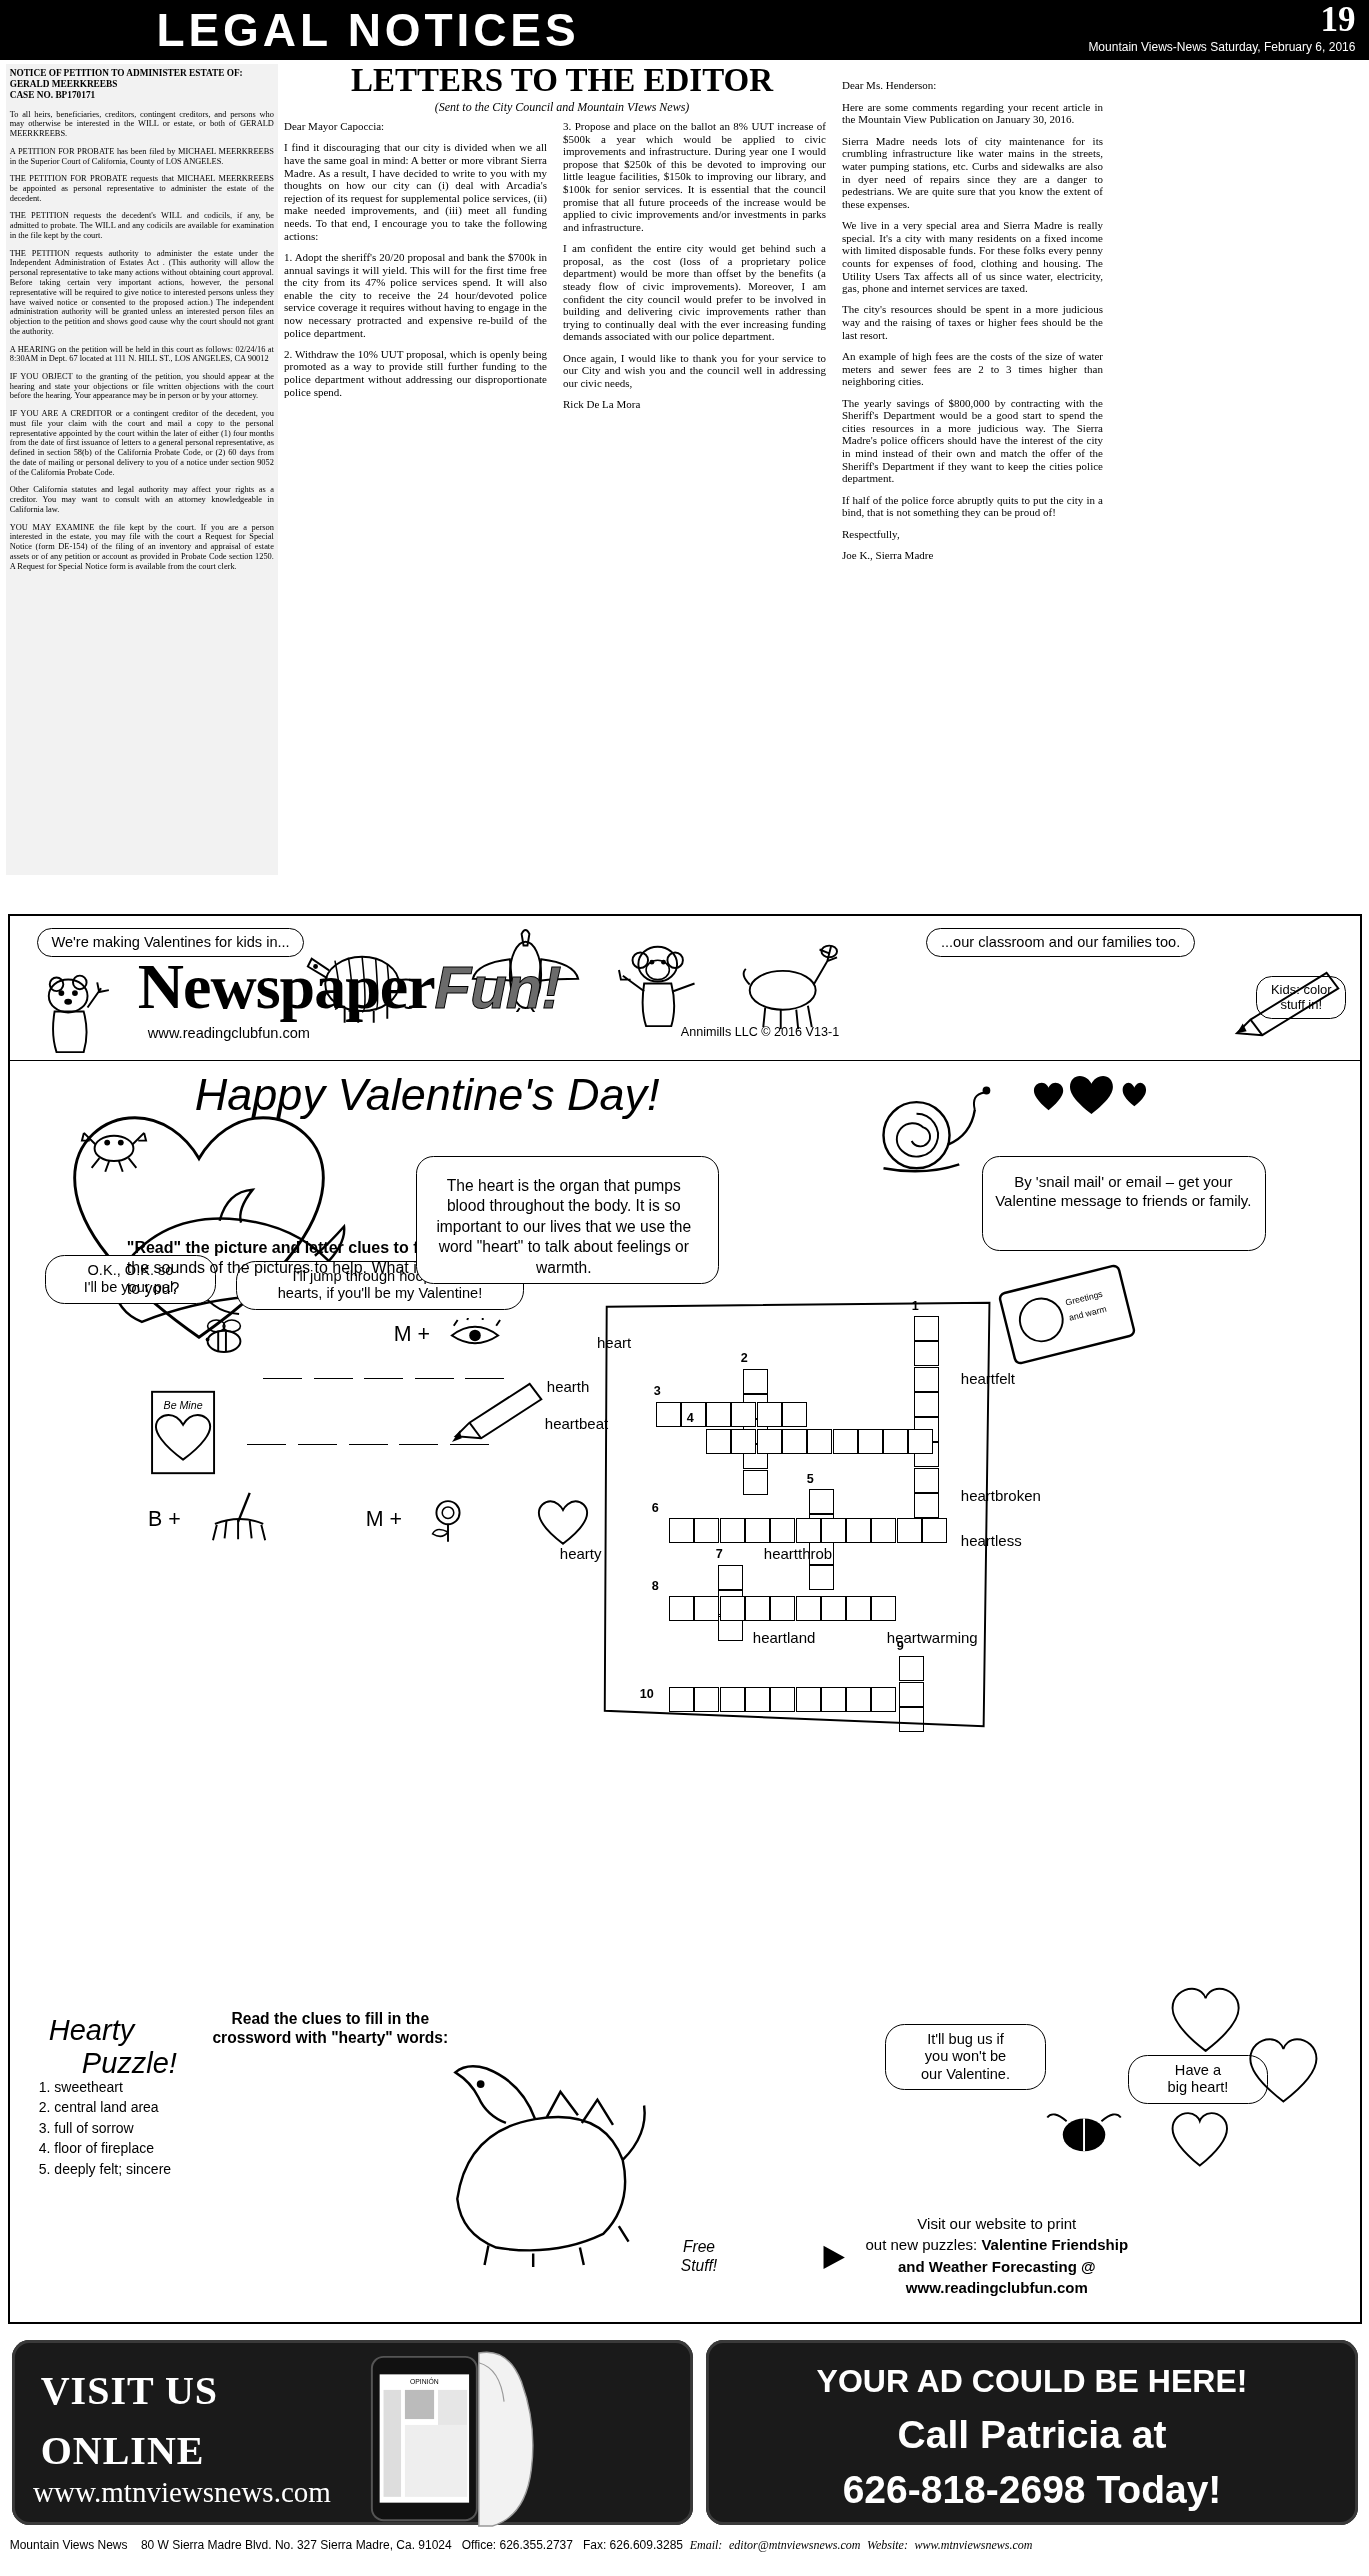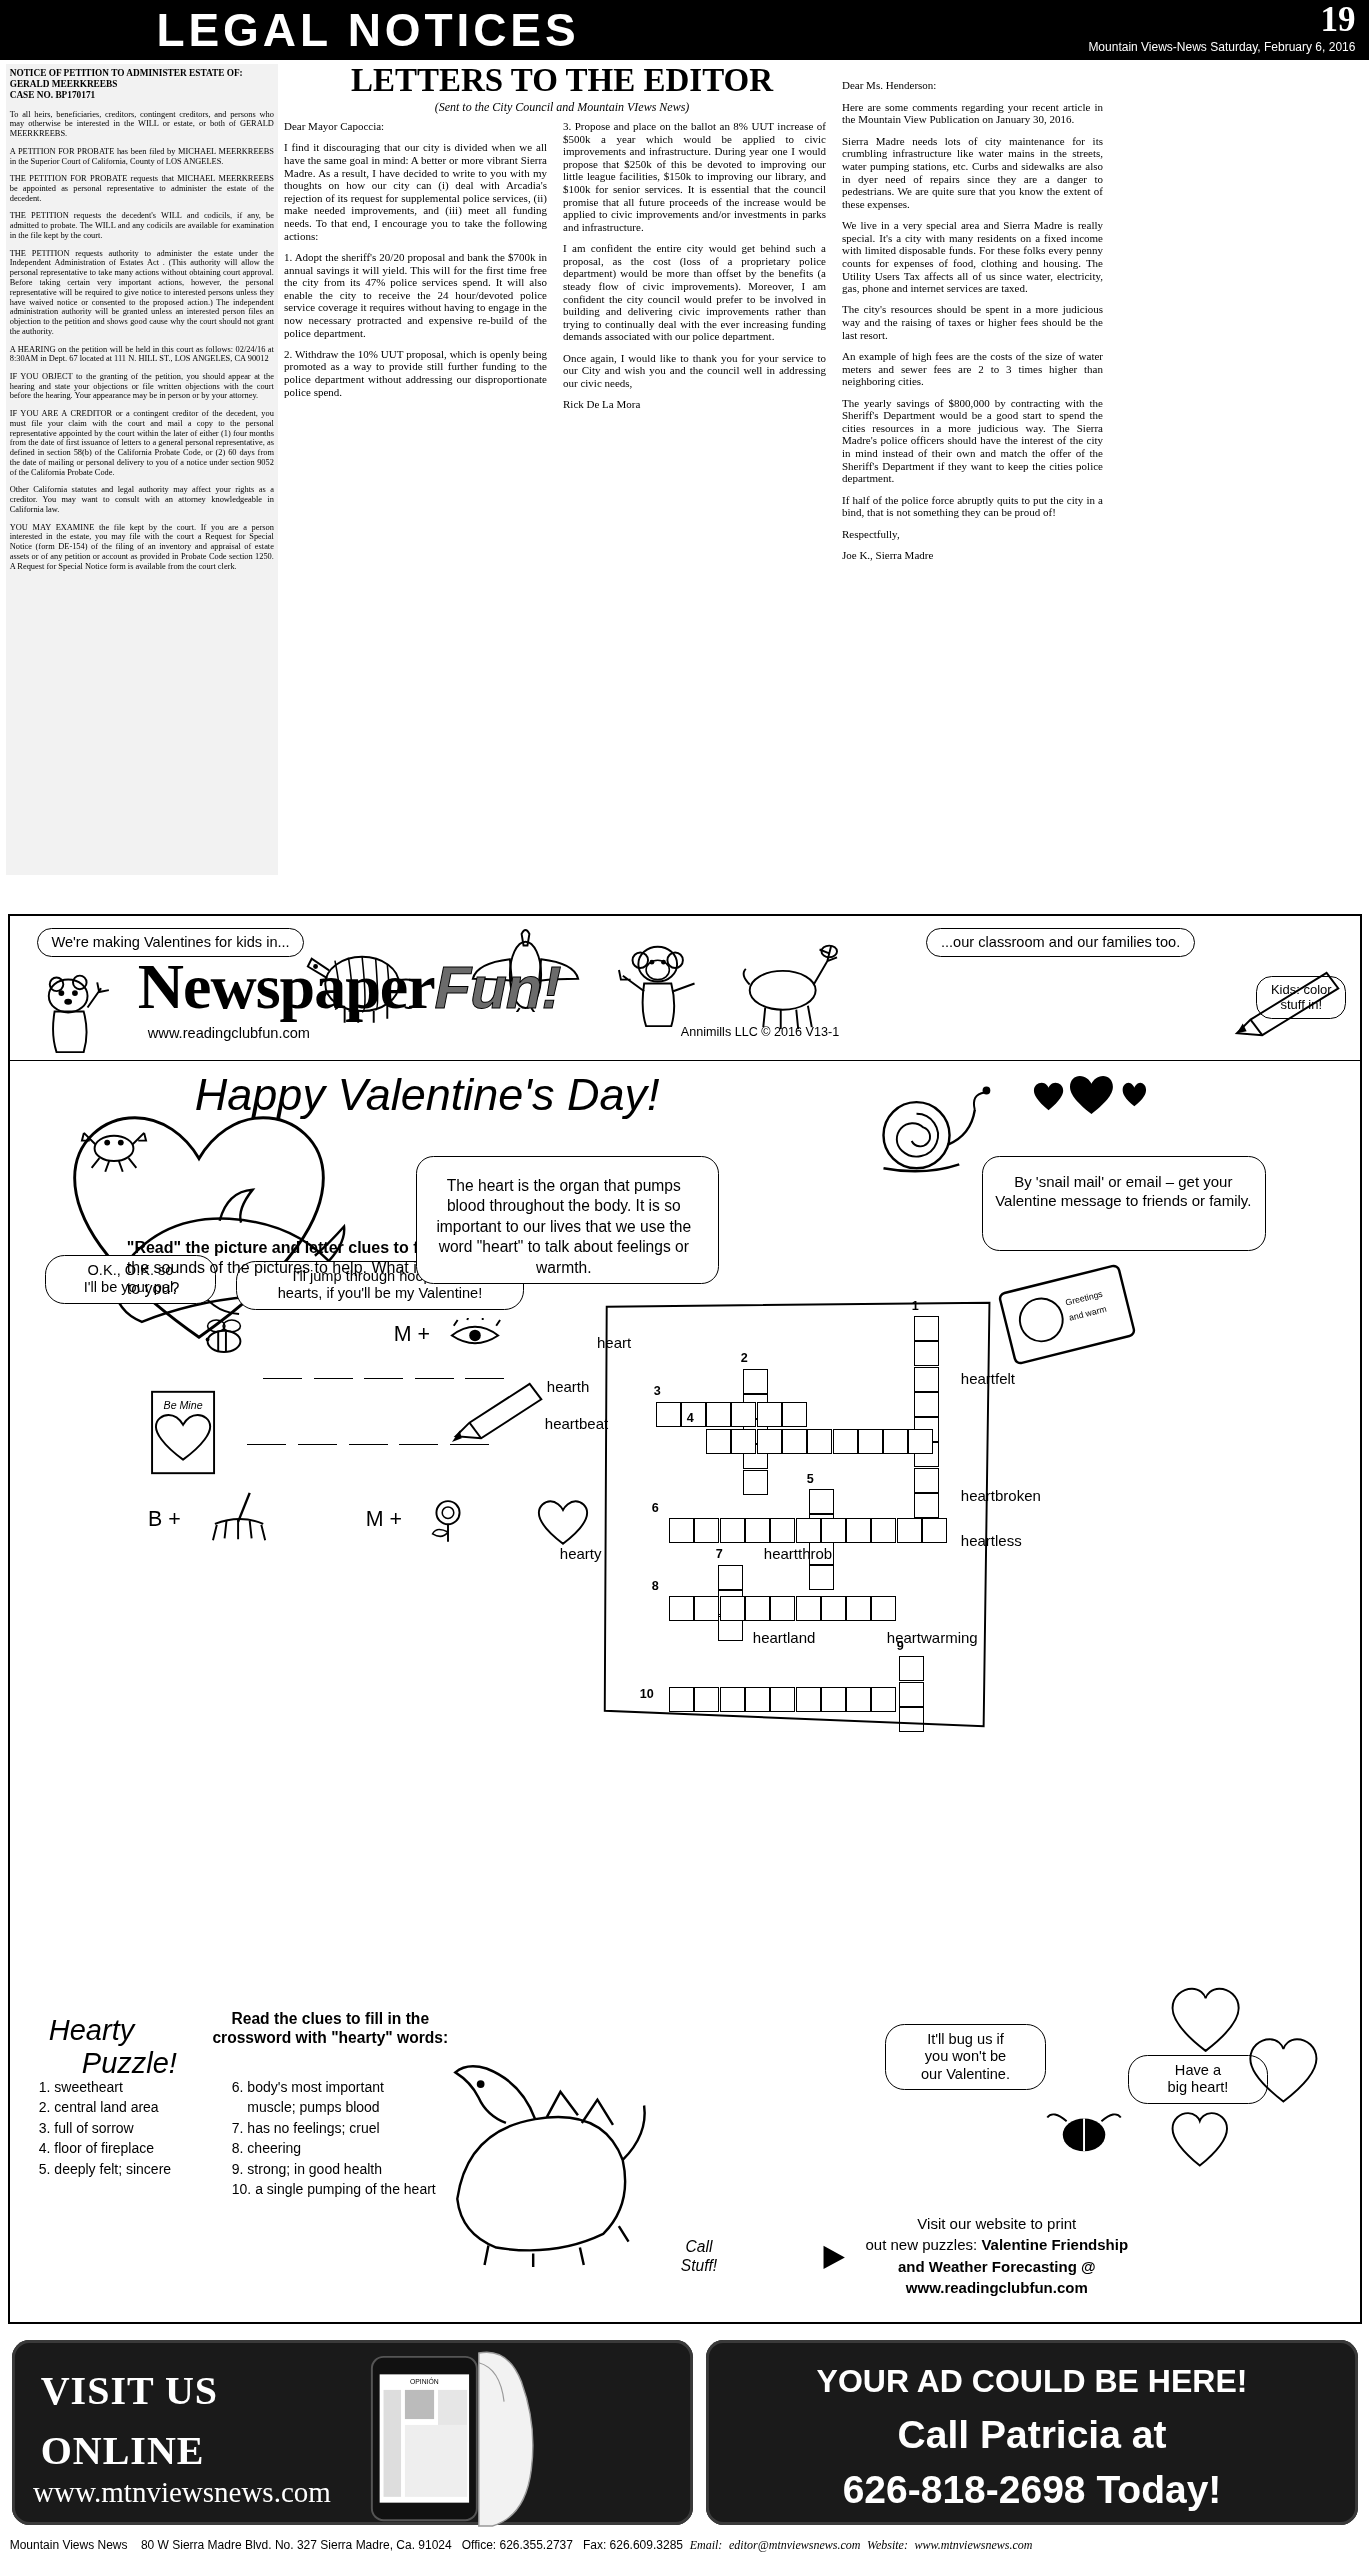--- a/index.html
+++ b/index.html
@@ -481,21 +481,21 @@
 
     <div class="bubble2" style="left:1118px;top:994px;width:115px;text-align:center;white-space:pre-line;">Have a
 big heart!</div>
 
     <svg style="position:absolute;left:1031px;top:1041px;" width="88" height="58" viewBox="0 0 90 60">
       <ellipse cx="44" cy="34" rx="22" ry="17" fill="#000"></ellipse>
       <path d="M44 17 L44 51" stroke="#fff" stroke-width="2"></path>
       <path d="M26 20 q-14 -12 -20 -4 M62 20 q14 -12 20 -4" fill="none" stroke="#000" stroke-width="2"></path>
     </svg>
 
-    <div class="freestuff" style="white-space:pre-line;">Call
+    <div class="freestuff" style="white-space:pre-line;">Free
 Stuff!</div>
     <svg style="position:absolute;left:759px;top:1179px;" width="78" height="33" viewBox="0 0 80 34">
       <path d="M2 18 L56 18 L56 6 L78 18 L56 30 L56 18 Z" fill="#000"></path>
     </svg>
 
     <div class="visit-line">
       <div>Visit our website to print</div>
       <div><span>out new puzzles: </span><b>Valentine Friendship</b></div>
       <div><b>and Weather Forecasting @</b></div>
       <div><b>www.readingclubfun.com</b></div>
@@ -515,28 +515,20 @@
       <div style="margin-left:33px;">Puzzle!</div>
     </div>
     <div class="clues-head">Read the clues to fill in the crossword with "hearty" words:</div>
 
     <div class="clue-list cl-a">
       <div>1. sweetheart</div>
       <div>2. central land area</div>
       <div>3. full of sorrow</div>
       <div>4. floor of fireplace</div>
       <div>5. deeply felt; sincere</div>
-    </div>
-    <div class="clue-list cl-b">
-      <div>6. body's most important</div>
-      <div style="white-space:pre;">    muscle; pumps blood</div>
-      <div>7. has no feelings; cruel</div>
-      <div>8. cheering</div>
-      <div>9. strong; in good health</div>
-      <div>10. a single pumping of the heart</div>
     </div>
 
     <svg style="position:absolute;left:1147px;top:914px;" width="175" height="214" viewBox="0 0 180 220">
       <path d="M50 78 C24 58 16 44 16 34 C16 22 26 14 36 14 C44 14 49 20 50 24 C51 20 56 14 64 14 C74 14 84 22 84 34 C84 44 76 58 50 78 Z" fill="none" stroke="#000" stroke-width="2"></path>
       <path d="M130 130 C104 110 96 96 96 86 C96 74 106 66 116 66 C124 66 129 72 130 76 C131 72 136 66 144 66 C154 66 164 74 164 86 C164 96 156 110 130 130 Z" fill="none" stroke="#000" stroke-width="2"></path>
       <path d="M44 196 C22 178 16 166 16 158 C16 148 24 142 32 142 C39 142 43 147 44 150 C45 147 49 142 56 142 C64 142 72 148 72 158 C72 166 66 178 44 196 Z" fill="none" stroke="#000" stroke-width="2"></path>
     </svg>
   </div>
 </div>
 

